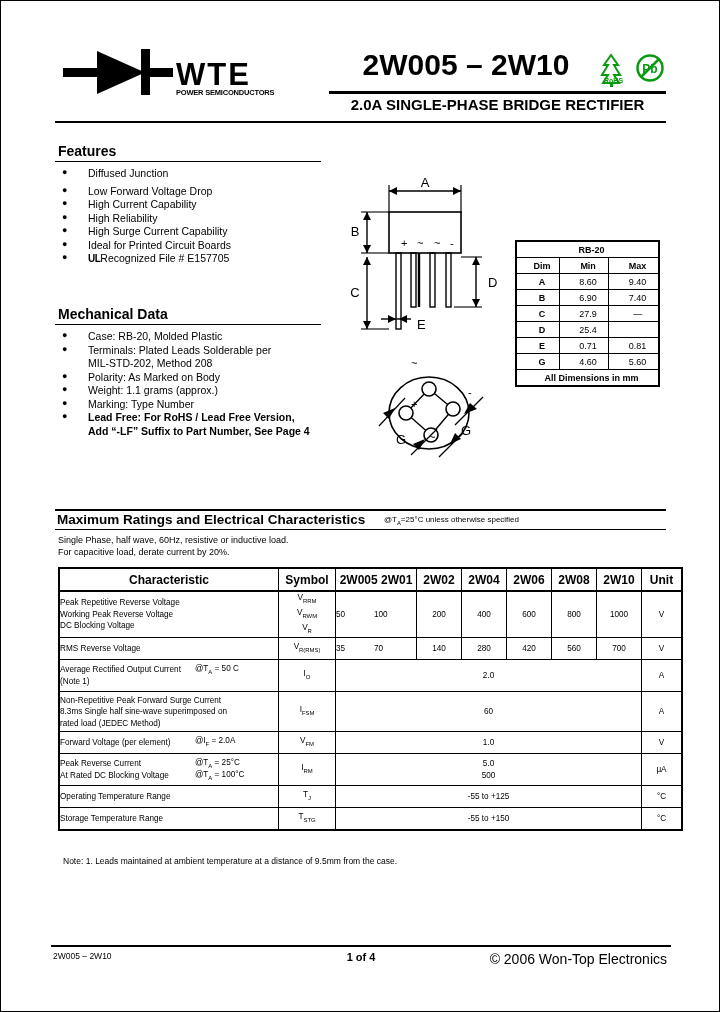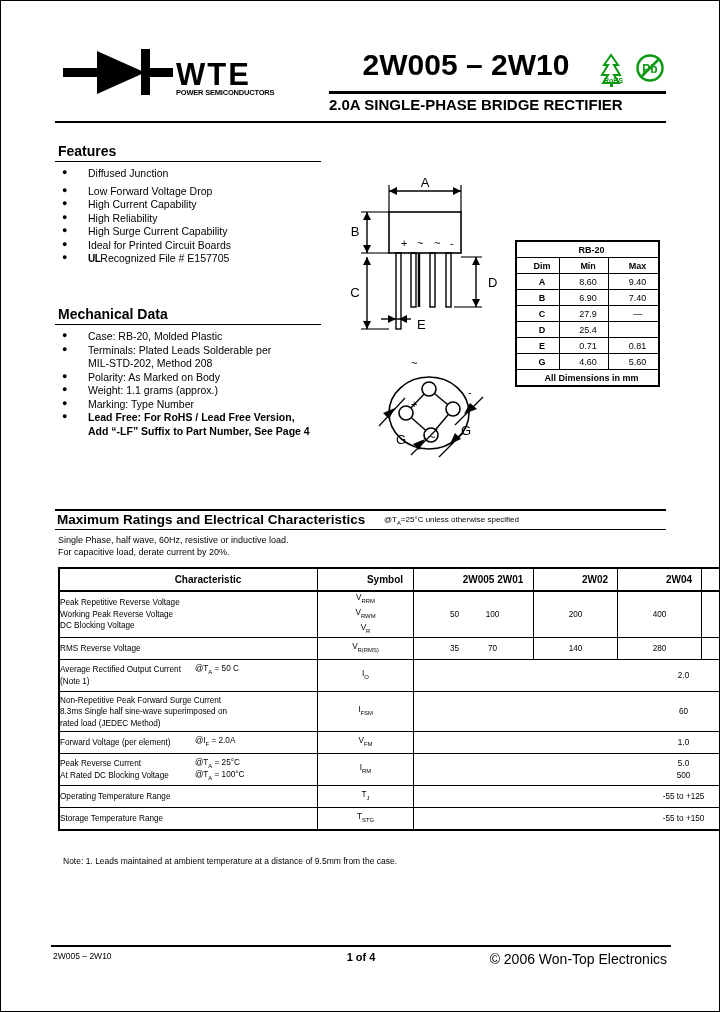--- a/index.html
+++ b/index.html
@@ -74,21 +74,21 @@
   .title-rule {
     position: absolute;
     left: 328px; top: 90px;
     width: 337px; height: 3px;
     background: #000;
   }
   .subtitle {
     position: absolute;
     left: 328px; top: 95px;
     width: 337px;
-    text-align: left;
+    text-align: center;
     font-size: 15px;
     font-weight: bold;
     line-height: 1.2;
   }
   .header-rule {
     position: absolute;
     left: 54px; top: 120px;
     width: 611px; height: 2px;
     background: #000;
   }
@@ -207,28 +207,27 @@
   .maintable td, .maintable th {
     border: 1px solid #000;
     padding: 0;
     font-weight: normal;
     vertical-align: middle;
   }
   .maintable thead td {
     border-bottom: 2px solid #000;
     font-weight: bold;
     text-align: center;
-    font-size: 10px;
+    font-size: 12px;
     height: 21px;
-    padding-left: 39px;
   }
   .c-char { width: 218px; }
   .c-sym  { width: 56px; text-align: center; }
   .c-v    { width: 44px; text-align: center; }
-  .c-v2   { width: 80px; text-align: center; }
+  .c-v2   { width: 80px; text-align: left; }
   .c-unit { width: 39px; text-align: center; }
 
   .char-cell { padding: 3px 4px 3px 5px; position: relative; }
   .char-line { line-height: 11.5px; }
   .char-cond {
     position: absolute;
     left: 135px;
     line-height: 11.5px;
   }
   .sym-cell { text-align: center; line-height: 11.5px; }

